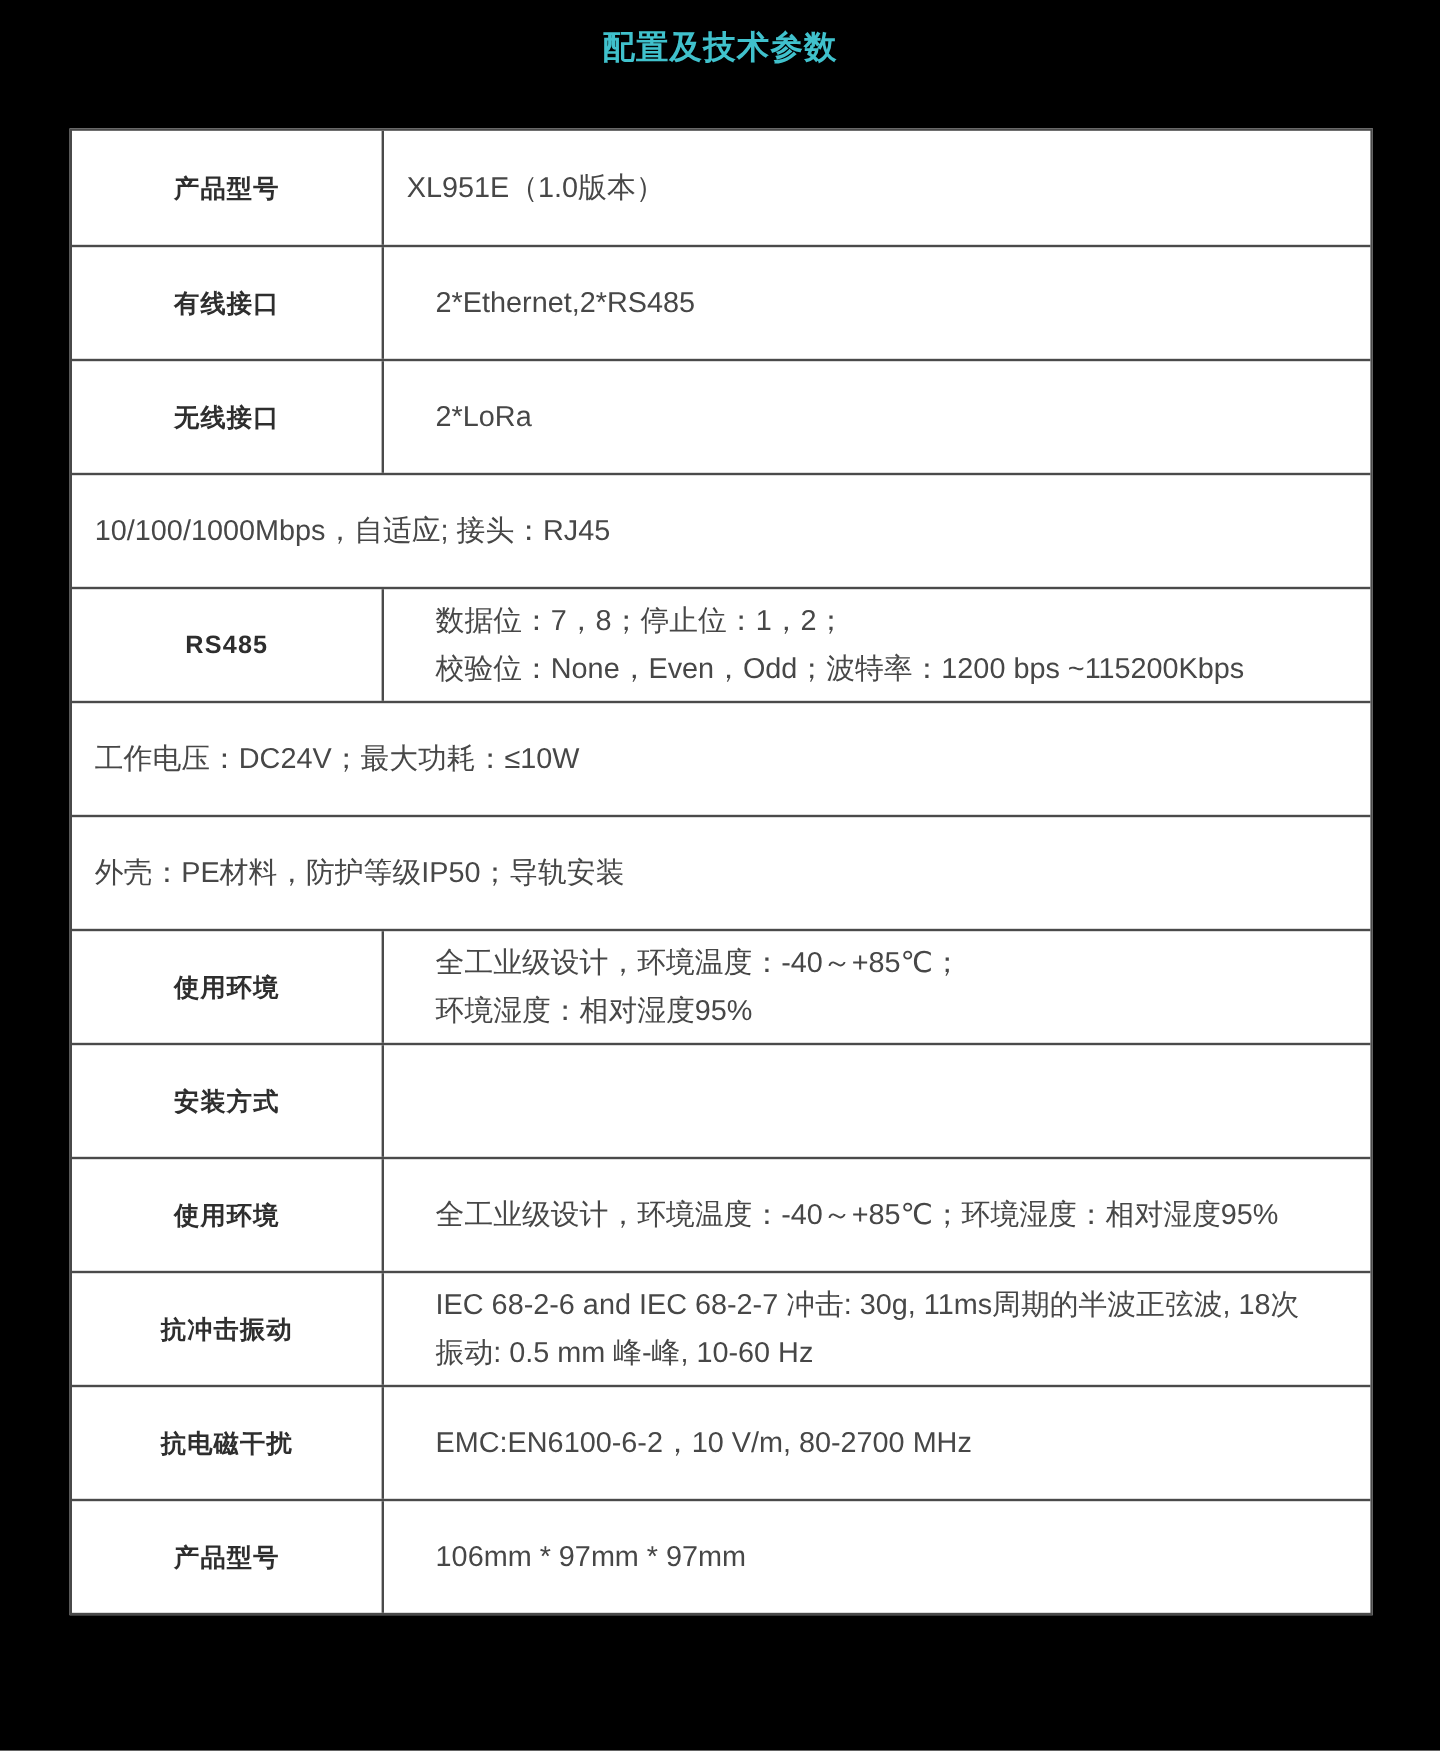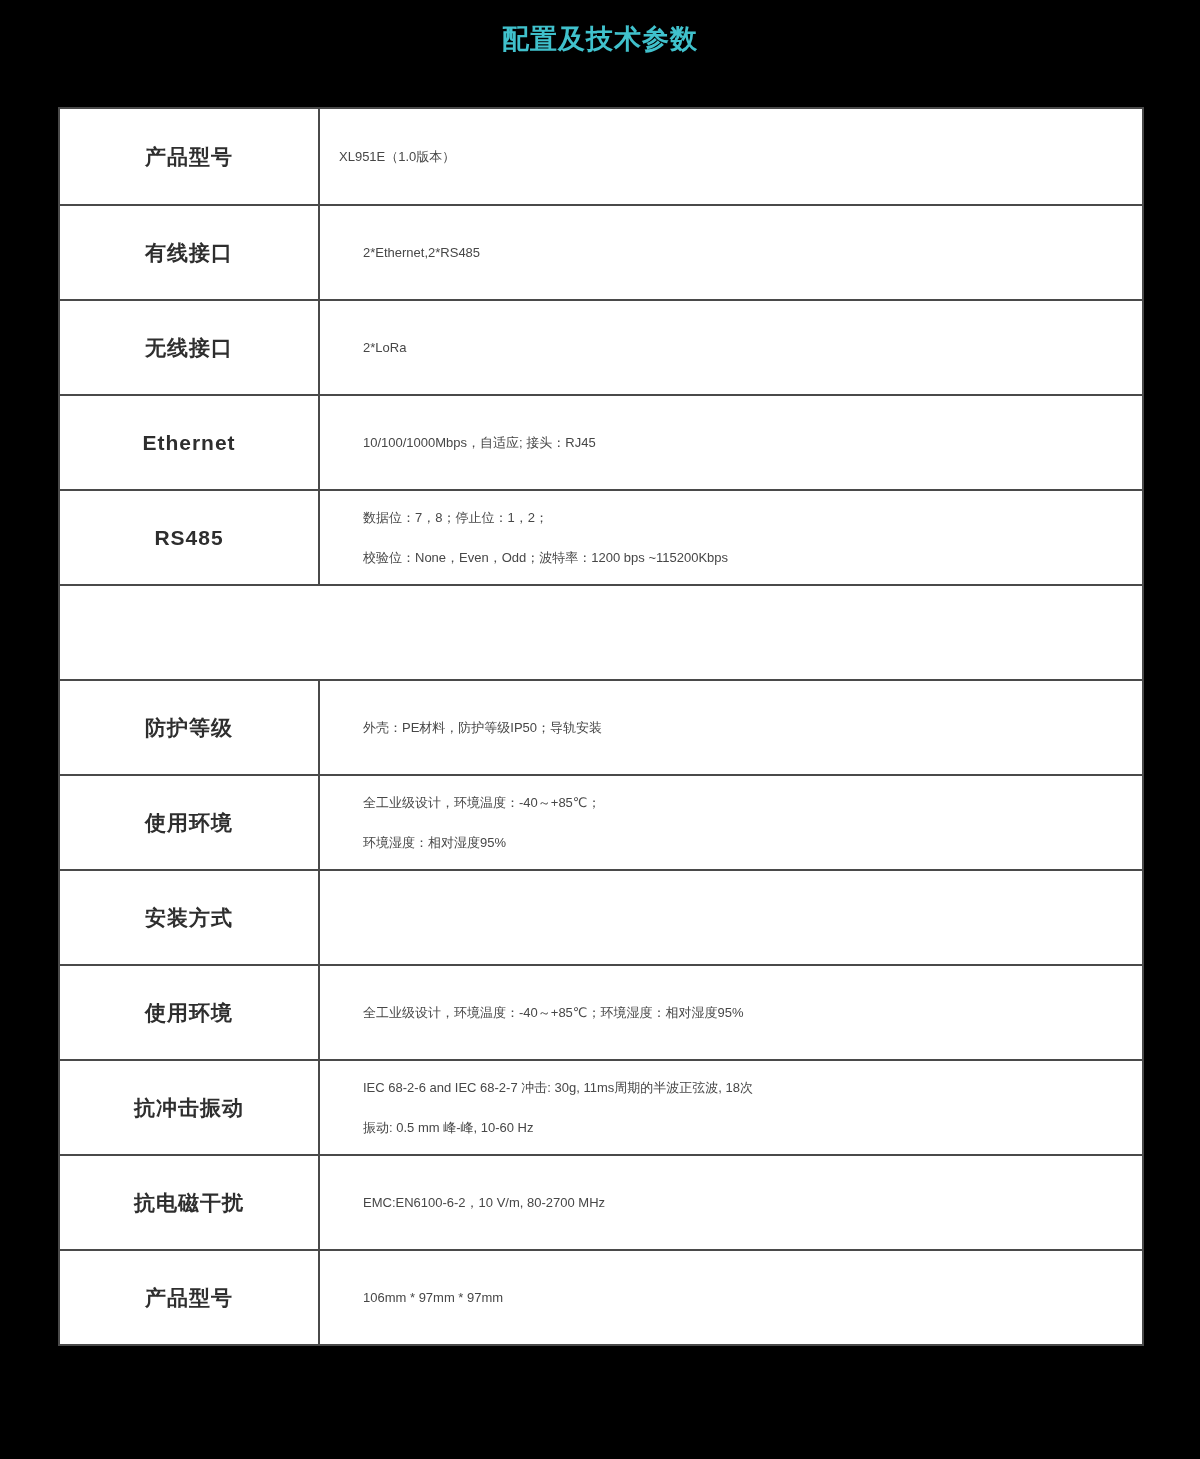--- a/index.html
+++ b/index.html
@@ -56,21 +56,21 @@
     text-align: center;
     letter-spacing: 1px;
   }
   .value-cell {
     flex: 1 1 auto;
     display: flex;
     flex-direction: column;
     justify-content: center;
     padding-left: 19px;
     padding-right: 28px;
-    font-size: 13px;
+    font-size: 24px;
     color: #474747;
   }
   .value-line {
     line-height: 40px;
     white-space: nowrap;
   }
 </style>
 </head>
 <body>
 
@@ -93,39 +93,40 @@
   </div>
 
   <div class="spec-row">
     <div class="label-cell">无线接口</div>
     <div class="value-cell">
           <div class="value-line">2*LoRa</div>
         </div>
   </div>
 
   <div class="spec-row">
-    <div class="label-cell">Ethernet</div>
     <div class="value-cell">
           <div class="value-line">10/100/1000Mbps，自适应; 接头：RJ45</div>
         </div>
   </div>
 
   <div class="spec-row">
     <div class="label-cell">RS485</div>
     <div class="value-cell">
           <div class="value-line">数据位：7，8；停止位：1，2；</div>
           <div class="value-line">校验位：None，Even，Odd；波特率：1200 bps ~115200Kbps</div>
         </div>
   </div>
 
   <div class="spec-row">
+    <div class="value-cell">
+          <div class="value-line">工作电压：DC24V；最大功耗：≤10W</div>
+        </div>
   </div>
 
   <div class="spec-row">
-    <div class="label-cell">防护等级</div>
     <div class="value-cell">
           <div class="value-line">外壳：PE材料，防护等级IP50；导轨安装</div>
         </div>
   </div>
 
   <div class="spec-row">
     <div class="label-cell">使用环境</div>
     <div class="value-cell">
           <div class="value-line">全工业级设计，环境温度：-40～+85℃；</div>
           <div class="value-line">环境湿度：相对湿度95%</div>

